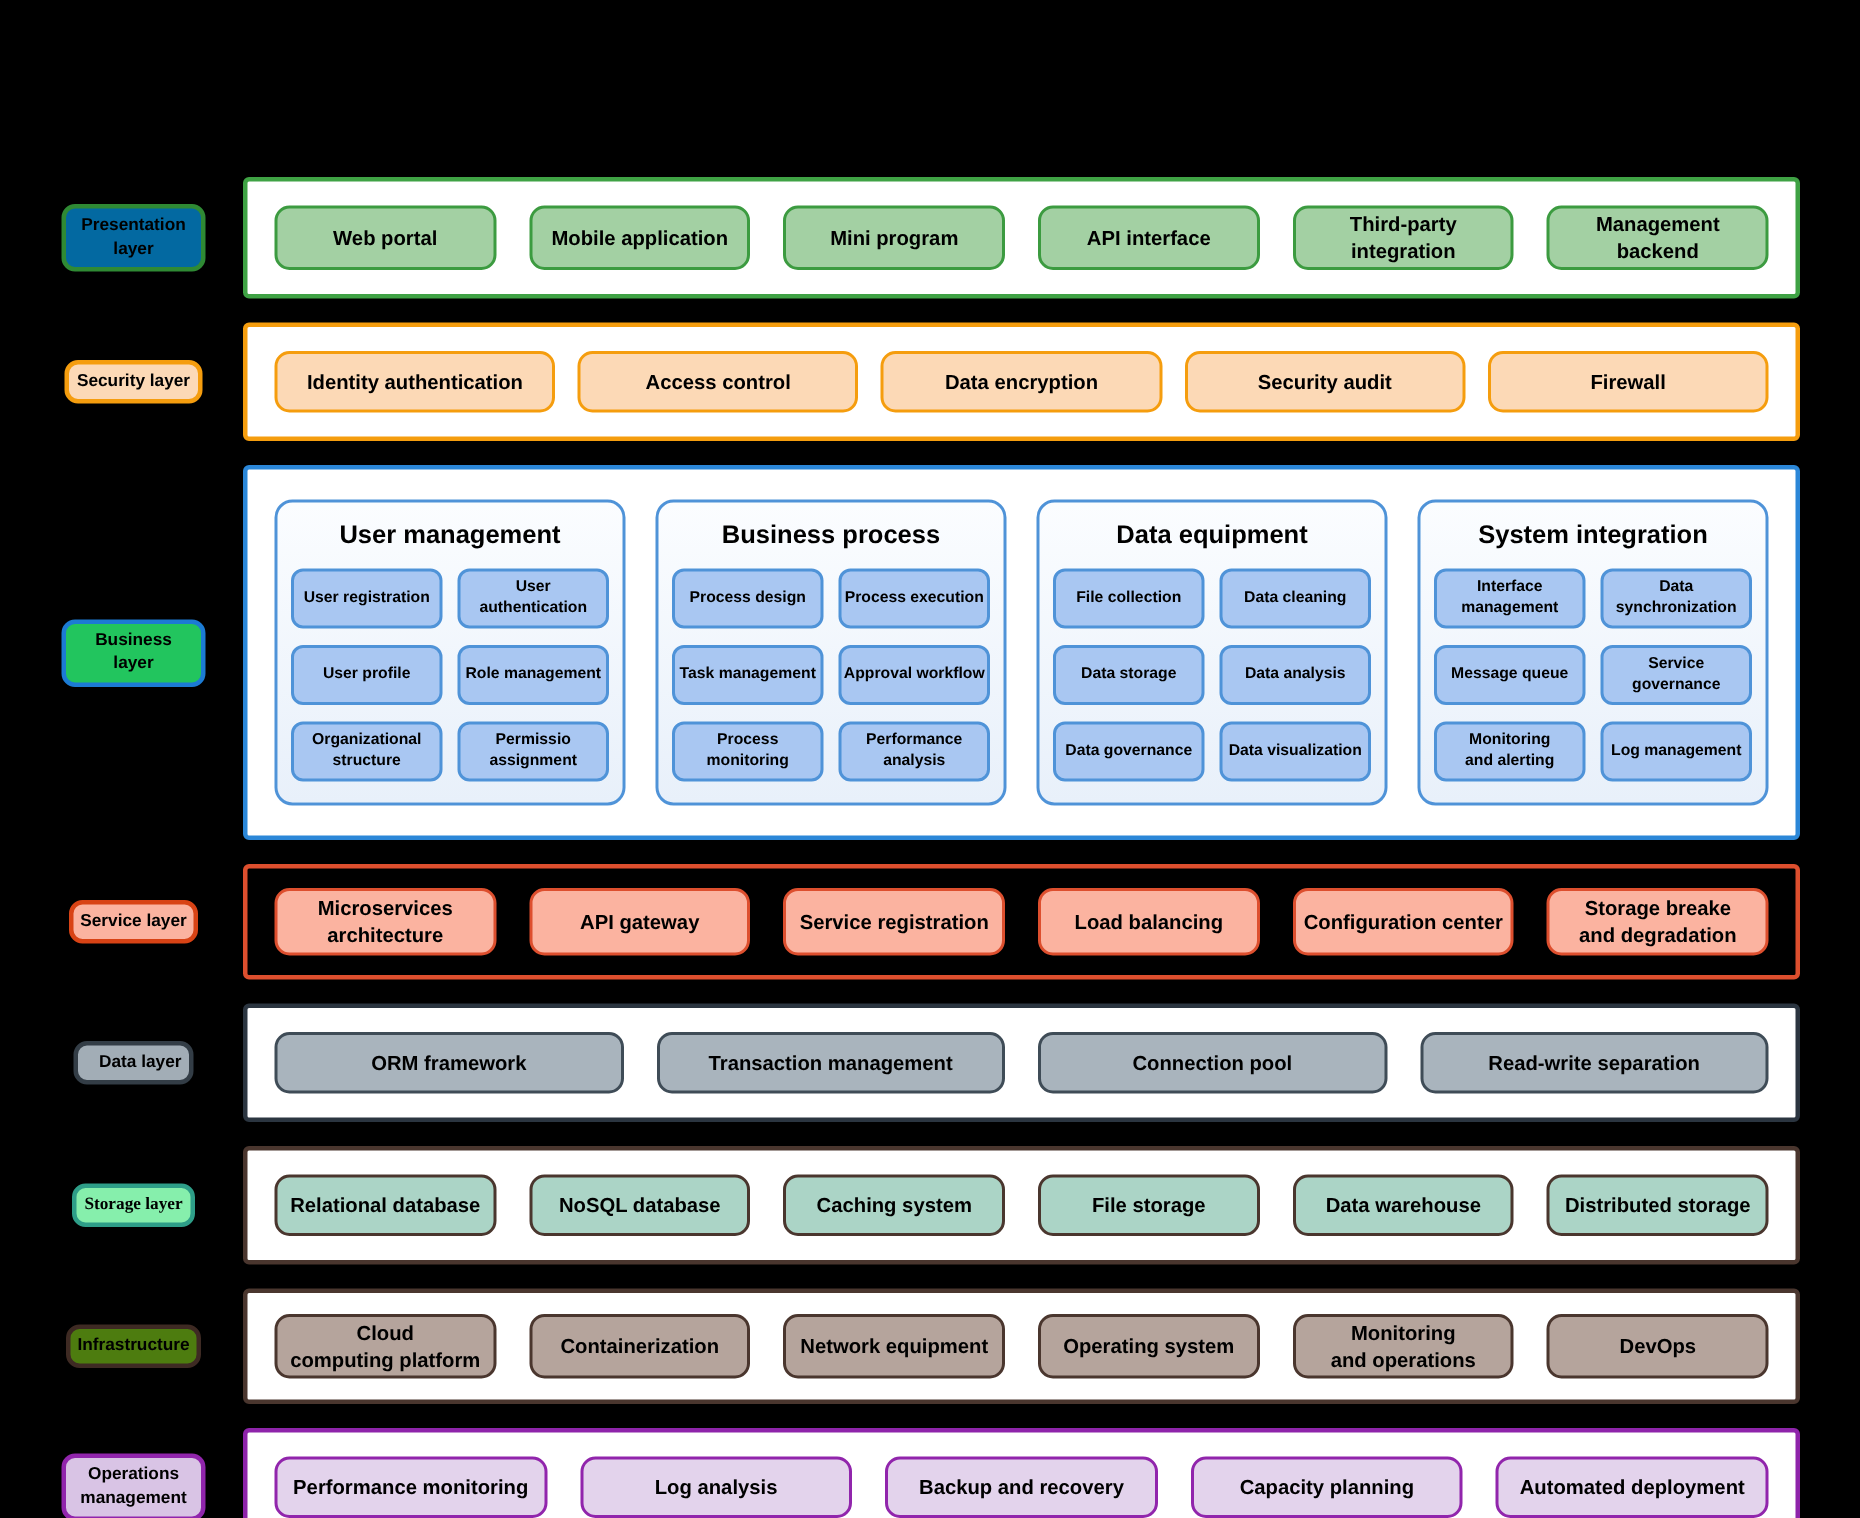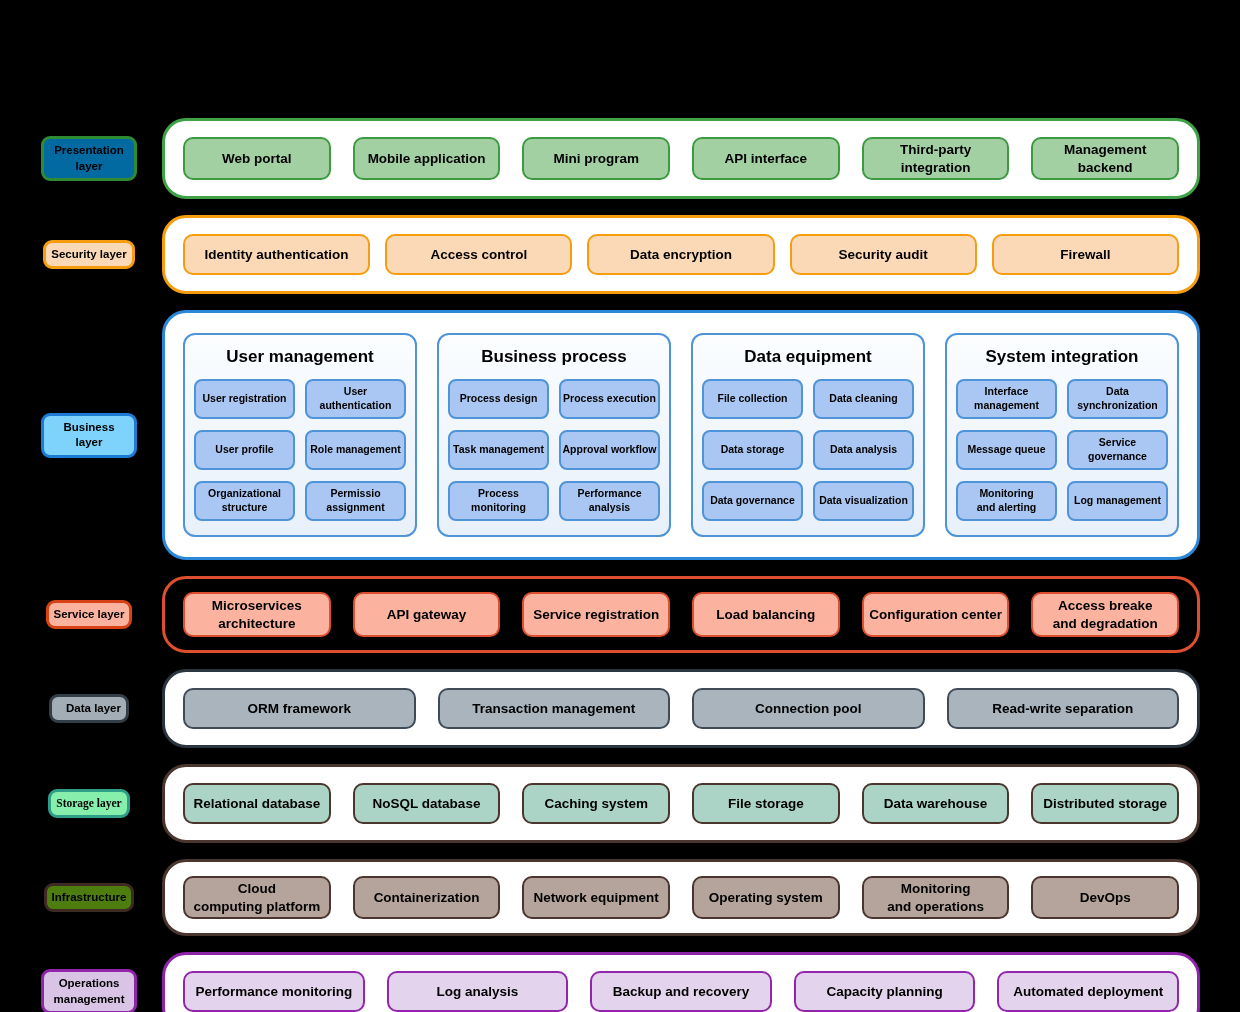--- a/index.html
+++ b/index.html
@@ -12,41 +12,41 @@
   }
   .diagram { padding:118px 40px 0 36px; }
   .row { display:flex; align-items:center; margin-bottom:16px; }
   .label-col { width:106px; flex:none; display:flex; justify-content:center; }
   .layer-label {
     border-radius:9px; border:3px solid; padding:4px 5px;
     font-size:11.5px; font-weight:bold; text-align:center; line-height:1.35;
     min-width:80px; max-width:96px;
   }
   .container {
-    flex:1; margin-left:20px; border-radius:24px; border:3px solid;
+    flex:1; margin-left:20px; border-radius:4px; border:3px solid;
     background:#fff; padding:16px 18px; display:flex; gap:22px; align-items:stretch;
   }
   .box {
     flex:1; border:2.5px solid; border-radius:10px;
     display:flex; align-items:center; justify-content:center;
     text-align:center; font-weight:bold; font-size:13.5px; line-height:1.3;
     min-height:41px; white-space:pre-line; padding:2px 4px;
   }
   .layer-label { white-space:normal; }
 
   
   .presentation .layer-label { background:#0369a1; border-color:#2f8a34; }
   .presentation .container   { border-color:#3fa244; }
   .presentation .box         { background:#a3d0a3; border-color:#3c9b40; }
   
   .security .layer-label { background:#fcd9b6; border-color:#f59d0e; }
   .security .container   { border-color:#f59d0e;gap:15px; }
   .security .box         { background:#fcd9b6; border-color:#f59d0e; }
   
-  .business .layer-label { background:#7dd3fc; border-color:#1c7bd4; }
+  .business .layer-label { background:#22c55e; border-color:#1c7bd4; }
   .business .container   { border-color:#2b87d8; padding:20px 18px; gap:20px; }
   .group {
     flex:1; border:2.5px solid #4f93d8; border-radius:12px;
     background:linear-gradient(180deg,#fbfdff 0%,#e8f0fa 100%);
     padding:10px 9px 14px 9px;
   }
   .group-title { text-align:center; font-size:17px; font-weight:bold; margin:2px 0 12px; }
   .group-grid { display:grid; grid-template-columns:1fr 1fr; gap:11px 10px; }
   .sbox {
     background:#a9c7f2; border:2px solid #4f93d8; border-radius:8px;
@@ -171,21 +171,21 @@
     <div class="label-col">
       <div class="layer-label">Service layer</div>
     </div>
     <div class="container">
       <div class="box">Microservices
 architecture</div>
       <div class="box">API gateway</div>
       <div class="box">Service registration</div>
       <div class="box">Load balancing</div>
       <div class="box">Configuration center</div>
-      <div class="box">Access breake
+      <div class="box">Storage breake
 and degradation</div>
     </div>
   </div>
 
   <div class="row data">
     <div class="label-col">
       <div class="layer-label">Data layer</div>
     </div>
     <div class="container">
       <div class="box">ORM framework</div>

